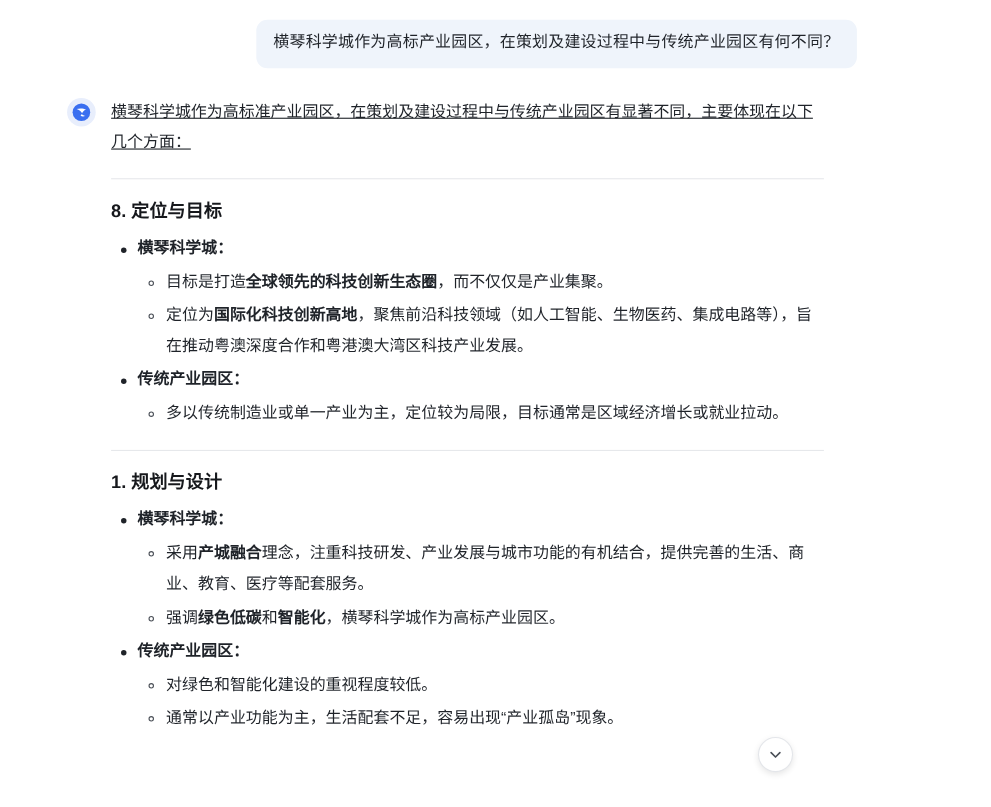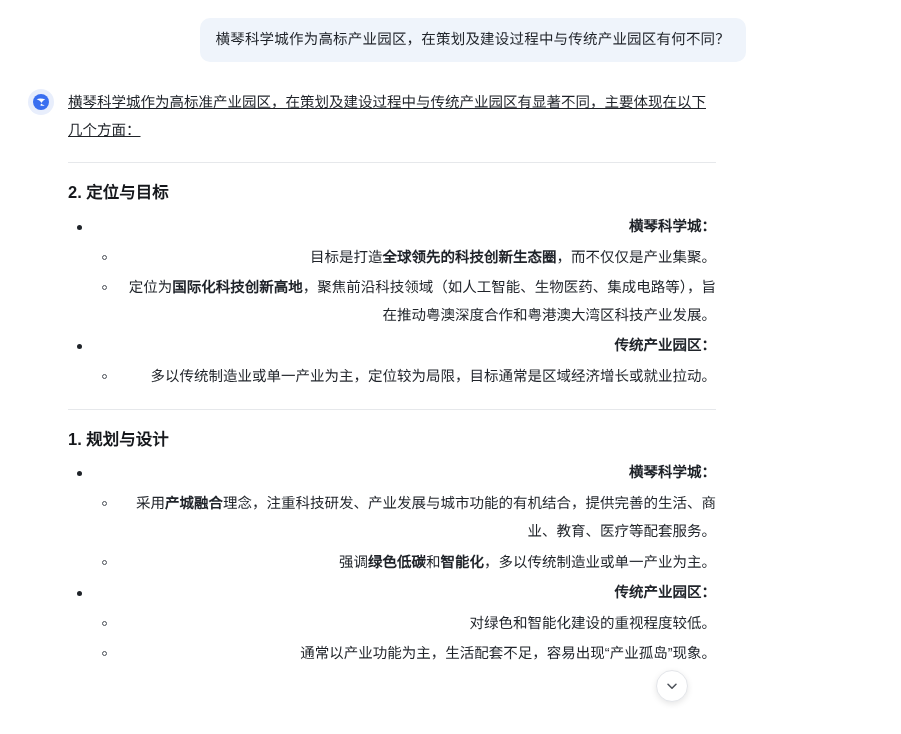--- a/index.html
+++ b/index.html
@@ -13,20 +13,21 @@
   body {
     font-family: "Liberation Sans", "DejaVu Sans", sans-serif;
     color: #1f2329;
     -webkit-font-smoothing: antialiased;
   }
   .chat-root {
     position: relative;
     width: 776px;
     height: 734px;
     box-sizing: border-box;
+    margin-left: 33px;
   }
 
   
   .user-row {
     display: flex;
     justify-content: flex-end;
     padding: 18px 30px 0 0;
   }
   .user-bubble {
     background: #eff4fb;
@@ -83,21 +84,20 @@
     font-weight: 700;
     margin: 0 0 4px 0;
     line-height: 1.6;
     color: #16181c;
   }
 
   ul.lvl1 {
     list-style: none;
     margin: 6px 0 0 0;
     padding: 0;
-    text-align: right;
   }
   ul.lvl1 > li.lvl1-item {
     position: relative;
     padding-left: 24px;
     margin-bottom: 2px;
   }
   ul.lvl1 > li.lvl1-item::before {
     content: "";
     position: absolute;
     left: 9px;
@@ -180,21 +180,21 @@
         <path d="M4.6 6.2 C7.2 5.2 10.8 5.4 13.3 6.6 C11.6 7.2 10.4 8.4 9.6 10.0 C8.9 8.4 7.0 7.0 4.6 6.2 Z" fill="#ffffff"></path>
         <path d="M9.3 10.6 C10.2 11.6 11.4 12.2 12.7 12.3 C11.2 13.0 9.6 13.0 8.2 12.3 C8.6 11.8 9.0 11.2 9.3 10.6 Z" fill="#ffffff"></path>
       </svg>
     </div>
 
     <div class="assistant-body">
       <p class="intro">横琴科学城作为高标准产业园区，在策划及建设过程中与传统产业园区有显著不同，主要体现在以下几个方面：</p>
 
       <div id="sections-host">
           <hr class="sep">
-          <h3 class="section-title">2. 定位与目标</h3>
+          <h3 class="section-title">8. 定位与目标</h3>
           <ul class="lvl1">
             <li class="lvl1-item">
               <div class="lvl1-label"><span class="plain">横琴科学城</span><span>：</span></div>
               <ul class="lvl2">
                 <li class="lvl2-item"><span>目标是打造</span><b class="em">全球领先的科技创新生态圈</b><span>，而不仅仅是产业集聚。</span></li>
                 <li class="lvl2-item"><span>定位为</span><b class="em">国际化科技创新高地</b><span>，聚焦前沿科技领域（如人工智能、生物医药、集成电路等），旨在推动粤澳深度合作和粤港澳大湾区科技产业发展。</span></li>
               </ul>
             </li>
             <li class="lvl1-item">
               <div class="lvl1-label"><span class="plain">传统产业园区</span><span>：</span></div>
@@ -203,21 +203,21 @@
               </ul>
             </li>
           </ul>
           <hr class="sep">
           <h3 class="section-title">1. 规划与设计</h3>
           <ul class="lvl1">
             <li class="lvl1-item">
               <div class="lvl1-label"><span class="plain">横琴科学城</span><span>：</span></div>
               <ul class="lvl2">
                 <li class="lvl2-item"><span>采用</span><b class="em">产城融合</b><span>理念，注重科技研发、产业发展与城市功能的有机结合，提供完善的生活、商业、教育、医疗等配套服务。</span></li>
-                <li class="lvl2-item"><span>强调</span><b class="em">绿色低碳</b><span>和</span><b class="em">智能化</b><span>，多以传统制造业或单一产业为主。</span></li>
+                <li class="lvl2-item"><span>强调</span><b class="em">绿色低碳</b><span>和</span><b class="em">智能化</b><span>，横琴科学城作为高标产业园区。</span></li>
               </ul>
             </li>
             <li class="lvl1-item">
               <div class="lvl1-label"><span class="plain">传统产业园区</span><span>：</span></div>
               <ul class="lvl2">
                 <li class="lvl2-item"><span>对绿色和智能化建设的重视程度较低。</span></li>
                 <li class="lvl2-item"><span>通常以产业功能为主，生活配套不足，容易出现“产业孤岛”现象。</span></li>
               </ul>
             </li>
           </ul>

